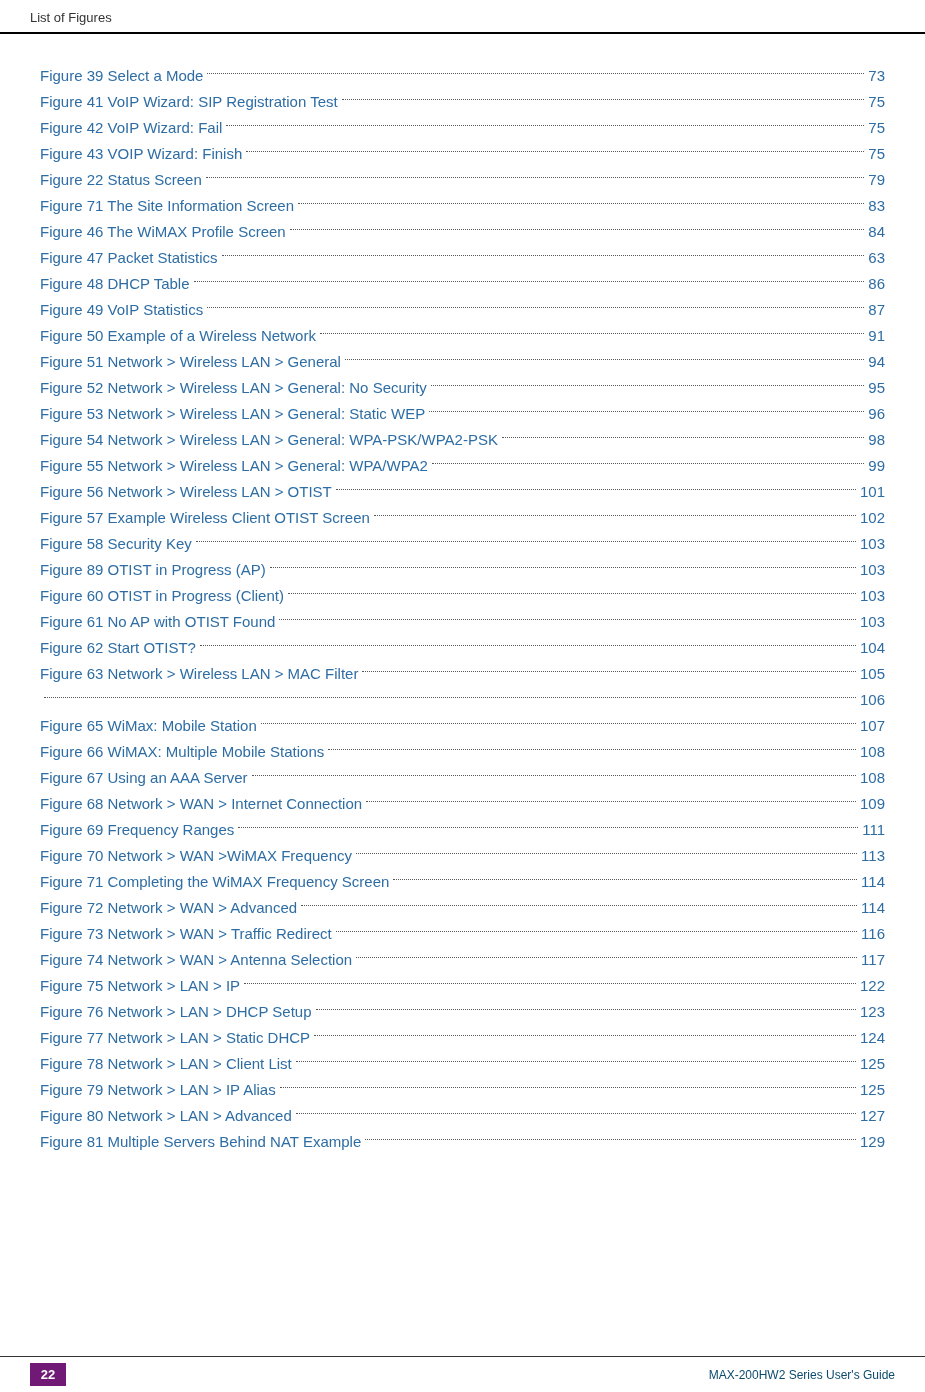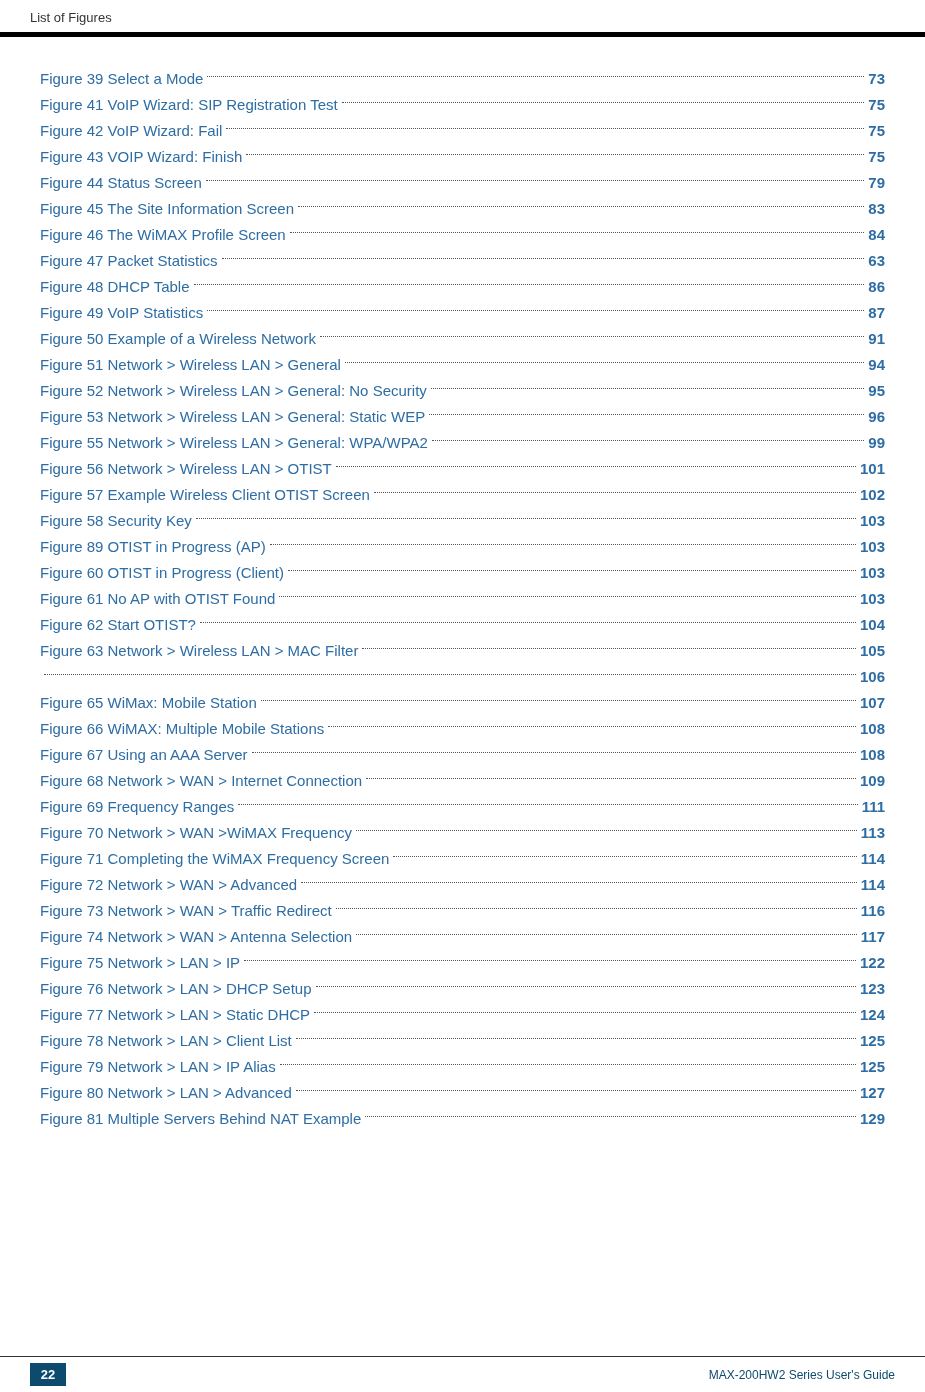--- a/index.html
+++ b/index.html
@@ -4,21 +4,21 @@
   <style>
     * { margin: 0; padding: 0; box-sizing: border-box; }
     body {
       font-family: Arial, Helvetica, sans-serif;
       background: #ffffff;
       width: 925px;
       min-height: 1392px;
       position: relative;
     }
     .page-header {
-      border-bottom: 5px solid #000000;
+      border-bottom: 2px solid #000000;
       padding: 8px 30px 6px 30px;
       margin-bottom: 20px;
     }
     .page-header-title {
       font-size: 13px;
       color: #333;
       font-weight: normal;
     }
     .content {
       padding: 10px 40px 60px 40px;
@@ -43,35 +43,34 @@
       flex: 1;
       border-bottom: 1px dotted #555;
       margin: 0 4px;
       position: relative;
       top: -3px;
     }
     .figure-page {
       color: #2e6da4;
       white-space: nowrap;
       flex-shrink: 0;
-      font-weight: bold;
     }
     .page-footer {
       position: absolute;
       bottom: 0;
       left: 0;
       right: 0;
       border-top: 1px solid #333;
       display: flex;
       align-items: center;
       justify-content: space-between;
       padding: 6px 30px;
     }
     .page-number-box {
-      background: #0c4a6e;
+      background: #701a75;
       color: #fff;
       font-size: 13px;
       font-weight: bold;
       padding: 4px 10px;
       min-width: 36px;
       text-align: center;
     }
     .footer-title {
       font-size: 12px;
       color: #0c4a6e;
@@ -100,26 +99,26 @@
         <a class="figure-link" href="#">Figure 42 VoIP Wizard: Fail</a>
         <span class="figure-dots"></span>
         <span class="figure-page">75</span>
       </li>
       <li class="figure-item">
         <a class="figure-link" href="#">Figure 43 VOIP Wizard: Finish</a>
         <span class="figure-dots"></span>
         <span class="figure-page">75</span>
       </li>
       <li class="figure-item">
-        <a class="figure-link" href="#">Figure 44 Status Screen</a>
+        <a class="figure-link" href="#">Figure 22 Status Screen</a>
         <span class="figure-dots"></span>
         <span class="figure-page">79</span>
       </li>
       <li class="figure-item">
-        <a class="figure-link" href="#">Figure 45 The Site Information Screen</a>
+        <a class="figure-link" href="#">Figure 71 The Site Information Screen</a>
         <span class="figure-dots"></span>
         <span class="figure-page">83</span>
       </li>
       <li class="figure-item">
         <a class="figure-link" href="#">Figure 46 The WiMAX Profile Screen</a>
         <span class="figure-dots"></span>
         <span class="figure-page">84</span>
       </li>
       <li class="figure-item">
         <a class="figure-link" href="#">Figure 47 Packet Statistics</a>
@@ -148,20 +147,25 @@
       </li>
       <li class="figure-item">
         <a class="figure-link" href="#">Figure 52 Network &gt; Wireless LAN &gt; General: No Security</a>
         <span class="figure-dots"></span>
         <span class="figure-page">95</span>
       </li>
       <li class="figure-item">
         <a class="figure-link" href="#">Figure 53 Network &gt; Wireless LAN &gt; General: Static WEP</a>
         <span class="figure-dots"></span>
         <span class="figure-page">96</span>
+      </li>
+      <li class="figure-item">
+        <a class="figure-link" href="#">Figure 54 Network &gt; Wireless LAN &gt; General: WPA-PSK/WPA2-PSK</a>
+        <span class="figure-dots"></span>
+        <span class="figure-page">98</span>
       </li>
       <li class="figure-item">
         <a class="figure-link" href="#">Figure 55 Network &gt; Wireless LAN &gt; General: WPA/WPA2</a>
         <span class="figure-dots"></span>
         <span class="figure-page">99</span>
       </li>
       <li class="figure-item">
         <a class="figure-link" href="#">Figure 56 Network &gt; Wireless LAN &gt; OTIST</a>
         <span class="figure-dots"></span>
         <span class="figure-page">101</span>

